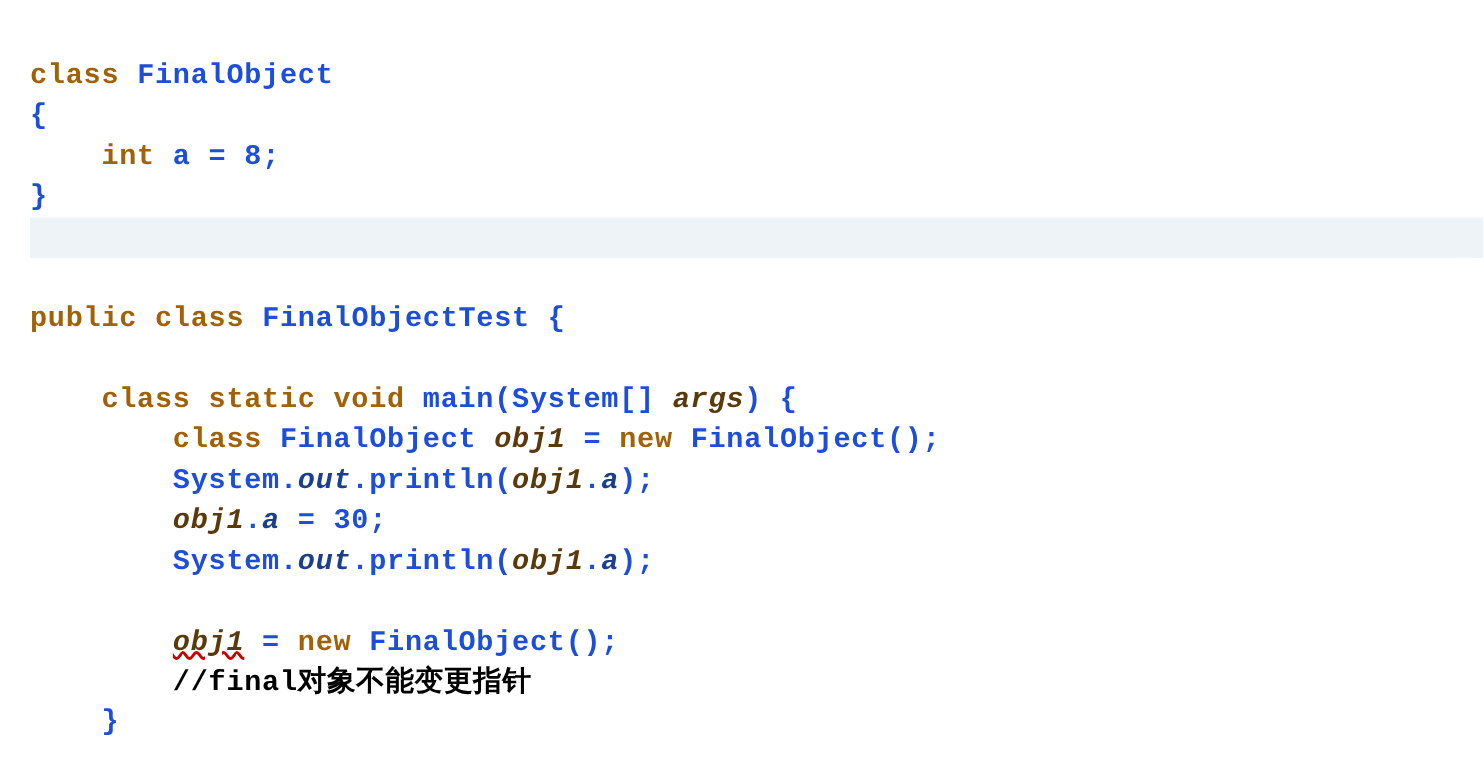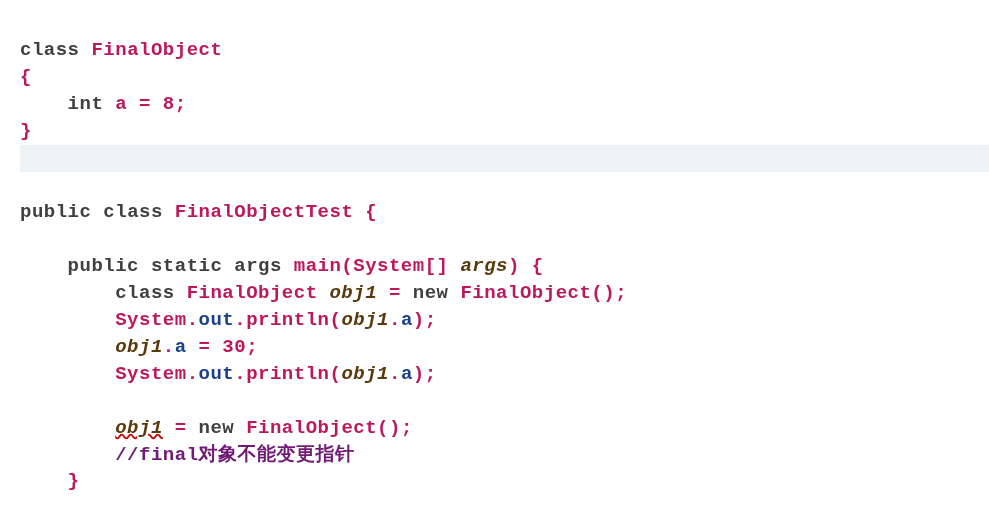--- a/index.html
+++ b/index.html
@@ -12,25 +12,25 @@
     line-height: 1.42;
     width: 989px;
     height: 508px;
     overflow: hidden;
   }
   .code-container {
     padding: 10px 0 0 20px;
     white-space: pre;
     letter-spacing: 0.5px;
   }
-  .kw { color: #404040; font-family: Liberation Mono, monospace; }
-  .black { color: #be185d; }
-  .field { color: #1b3f8b; }
+  .kw { color: #a16207; font-family: Liberation Mono, monospace; }
+  .black { color: #1d4ed8; }
+  .field { color: #1b3f8b; font-style: italic; }
   .var { color: #5a3a0b; font-style: italic; }
-  .comment { color: #701a75; }
+  .comment { color: #000000; }
   .highlight-line {
     background: #eef3f8;
     display: block;
     width: 100%;
   }
   .err {
     text-decoration-line: underline;
     text-decoration-style: wavy;
     text-decoration-color: #c00;
   }
@@ -39,21 +39,21 @@
 <body>
 
 <div class="code-container">
 <span class="kw">class</span> <span class="black">FinalObject</span>
 <span class="black">{</span>
     <span class="kw">int</span><span class="black"> a </span><span class="black">= </span><span class="black">8</span><span class="black">;</span>
 <span class="black">}</span>
 <span class="highlight-line"> </span>
 <span class="kw">public</span> <span class="kw">class</span> <span class="black">FinalObjectTest {</span>
 
-    <span class="kw">public static args</span><span class="black"> main(System[] </span><span class="var">args</span><span class="black">) {</span>
+    <span class="kw">class static void</span><span class="black"> main(System[] </span><span class="var">args</span><span class="black">) {</span>
         <span class="kw">class</span><span class="black"> FinalObject </span><span class="var">obj1</span><span class="black"> = </span><span class="kw">new</span><span class="black"> FinalObject();</span>
         <span class="black">System.</span><span class="field">out</span><span class="black">.println(</span><span class="var">obj1</span><span class="black">.</span><span class="field">a</span><span class="black">);</span>
         <span class="var">obj1</span><span class="black">.</span><span class="field">a</span><span class="black"> = 30;</span>
         <span class="black">System.</span><span class="field">out</span><span class="black">.println(</span><span class="var">obj1</span><span class="black">.</span><span class="field">a</span><span class="black">);</span>
 
         <span class="var err">obj1</span><span class="black"> = </span><span class="kw">new</span><span class="black"> FinalObject();</span>
         <span class="comment">//final对象不能变更指针</span>
     <span class="black">}</span>
 
 

